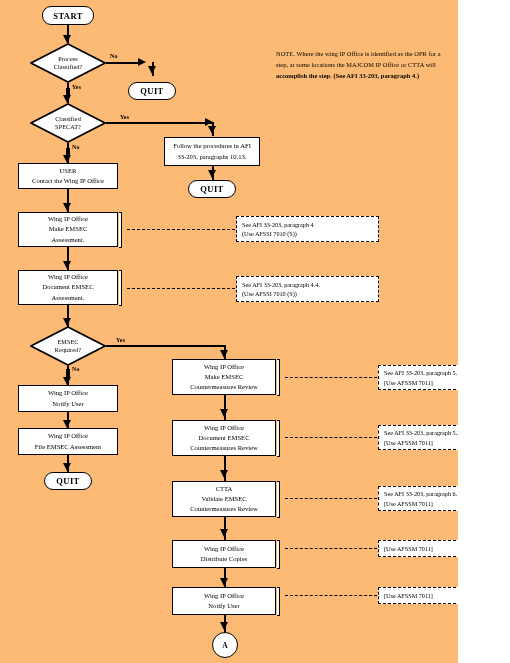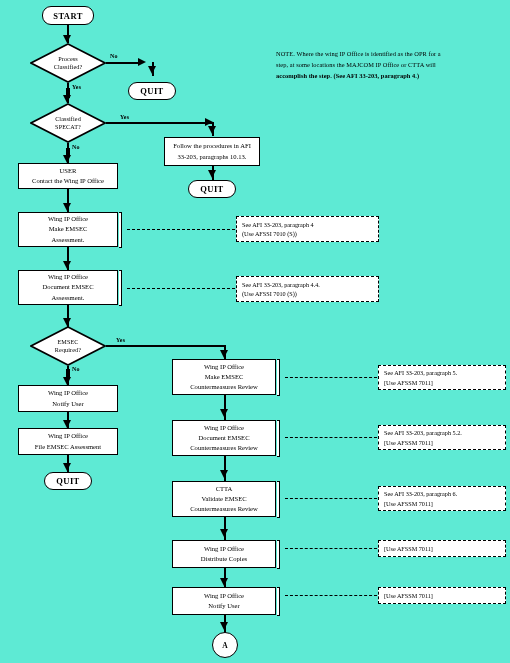--- a/index.html
+++ b/index.html
@@ -2,23 +2,23 @@
 <html><head>
 <meta charset="utf-8">
 <style>
   html, body {
     margin: 0;
     padding: 0;
     background: #ffffff;
   }
   #page {
     position: relative;
-    width: 510px;
+    width: 458px;
     height: 663px;
-    background: #5eead4;
+    background: #fdba74;
     font-family: "Liberation Serif", serif;
     color: #000000;
     overflow: hidden;
   }
 
   
   .node {
     position: absolute;
     box-sizing: border-box;
     display: flex;

